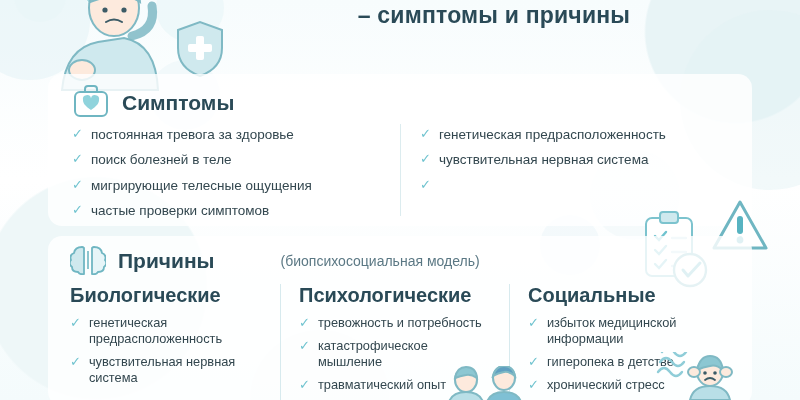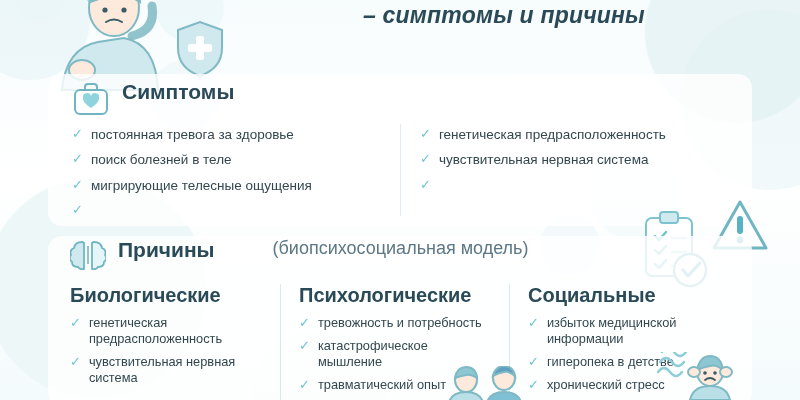--- a/index.html
+++ b/index.html
@@ -36,24 +36,23 @@
   .blob.b2 { width: 70px;  height: 70px;  left: 150px; top: 60px; opacity:.35;}
   .blob.b3 { width: 180px; height: 180px; right: -60px; top: 10px; opacity:.45;}
   .blob.b4 { width: 90px;  height: 90px;  right: 120px; top: 150px; opacity:.3;}
   .blob.b5 { width: 140px; height: 140px; left: 250px; bottom: -70px; opacity:.3;}
   .blob.b6 { width: 60px;  height: 60px;  left: 540px; top: 215px; opacity:.35;}
 
   
   .title-bar {
     position: absolute;
     top: 2px;
-    left: 234px;
+    left: 224px;
     width: 540px;
     text-align: center;
-    font-style: italic;
   }
   .title-bar .title {
     font-size: 23px;
     font-weight: bold;
     color: #2a4a57;
     letter-spacing: .2px;
     white-space: nowrap;
   }
 
   
@@ -75,34 +74,34 @@
   .symptoms-card {
     left: 48px;
     top: 74px;
     width: 704px;
     height: 152px;
     padding: 6px 16px 0 16px;
     box-sizing: border-box;
   }
   .sec-head {
     display: flex;
-    align-items: flex-start;
+    align-items: center;
     gap: 12px;
     height: 46px;
     padding-left: 8px;
   }
   .sec-head .sec-title {
     font-size: 21px;
     font-weight: bold;
     color: #2a4a57;
   }
   .sec-head .sec-sub {
-    font-size: 18px;
+    font-size: 14px;
     color: #5b7884;
-    margin-left: 12px;
+    margin-left: 20px;
     padding-left: 34px;
   }
   .two-col {
     display: flex;
     gap: 0;
     padding-left: 8px;
   }
   .col { flex: 1 1 0; }
   .col.right { padding-left: 32px; }
 
@@ -234,20 +233,21 @@
         <li>
             <span class="tick">✓</span>
             <span>поиск болезней в теле</span>
           </li>
         <li>
             <span class="tick">✓</span>
             <span>мигрирующие телесные ощущения</span>
           </li>
         <li>
             <span class="tick">✓</span>
+            <span>частые проверки симптомов</span>
           </li>
       </ul>
     </div>
     <div class="col right">
       <ul class="checks">
         <li>
             <span class="tick">✓</span>
             <span>генетическая предрасположенность</span>
           </li>
         <li>

